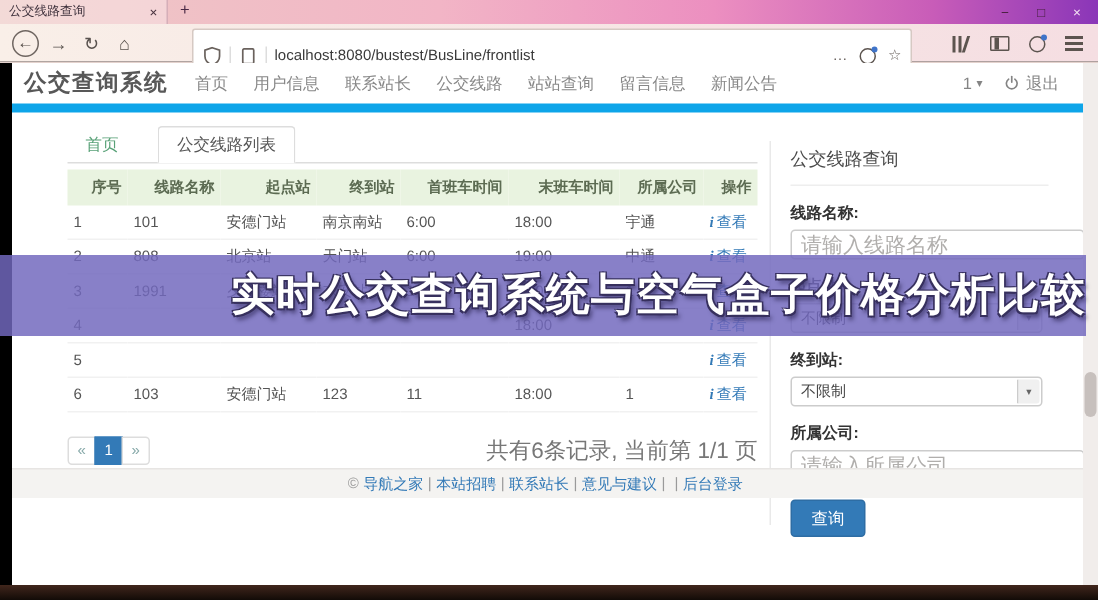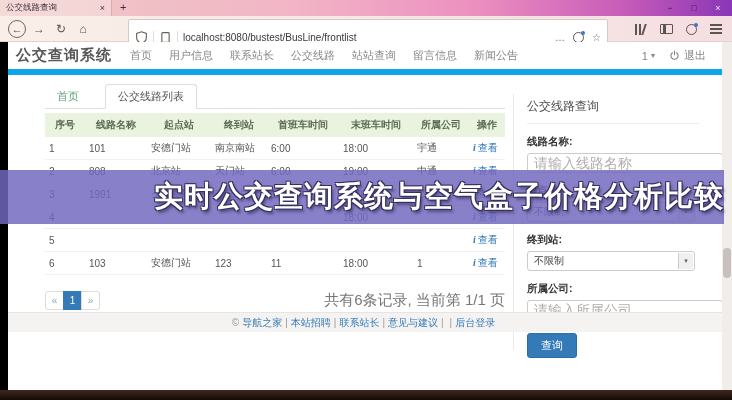--- a/index.html
+++ b/index.html
@@ -53,21 +53,21 @@
   .logout { display:flex; align-items:center; gap:4px; }
   .pwr { width:11px; height:11px; }
 
   .main { position:absolute; left:37px; top:44px; width:460px; }
   .tabs-row { height:23px; border-bottom:1px solid #ddd; display:flex; align-items:flex-end; }
   .tab-home { font-size:11px; color:#58a177; padding:4px 12px; }
   .tab-active { font-size:11px; color:#555; background:#fff; border:1px solid #ddd; border-bottom:1px solid #fff;
     border-radius:3px 3px 0 0; padding:4px 12px; margin-left:14px; position:relative; top:1px; }
 
   table.bus { width:460px; border-collapse:collapse; margin-top:4px; font-size:10px; color:#555; table-layout:fixed; }
-  table.bus th { background:#e9f3e0; color:#5c6b52; font-weight:bold; text-align:center; padding:5px 4px; }
+  table.bus th { background:#e9f3e0; color:#5c6b52; font-weight:bold; text-align:right; padding:5px 4px; }
   table.bus td { padding:4px 4px; border-bottom:1px solid #f1f1f1; white-space:nowrap; overflow:hidden; }
   .c0{width:40px}.c1{width:62px}.c2{width:64px}.c3{width:56px}.c4{width:72px}.c5{width:74px}.c6{width:56px}.c7{width:36px}
   .view-link { color:#337ab7; cursor:pointer; }
   .i-ico { font-family:"Liberation Serif",serif; font-style:italic; font-weight:bold; margin-right:2px; }
 
   .pager-row { display:flex; justify-content:space-between; align-items:center; margin-top:16px; }
   .pager { display:flex; }
   .pg { min-width:19px; height:19px; border:1px solid #ddd; background:#fff; color:#8aa;
     display:flex; align-items:center; justify-content:center; font-size:10px; margin-left:-1px; cursor:pointer; }
   .pg.first { border-radius:3px 0 0 3px; margin-left:0; }

